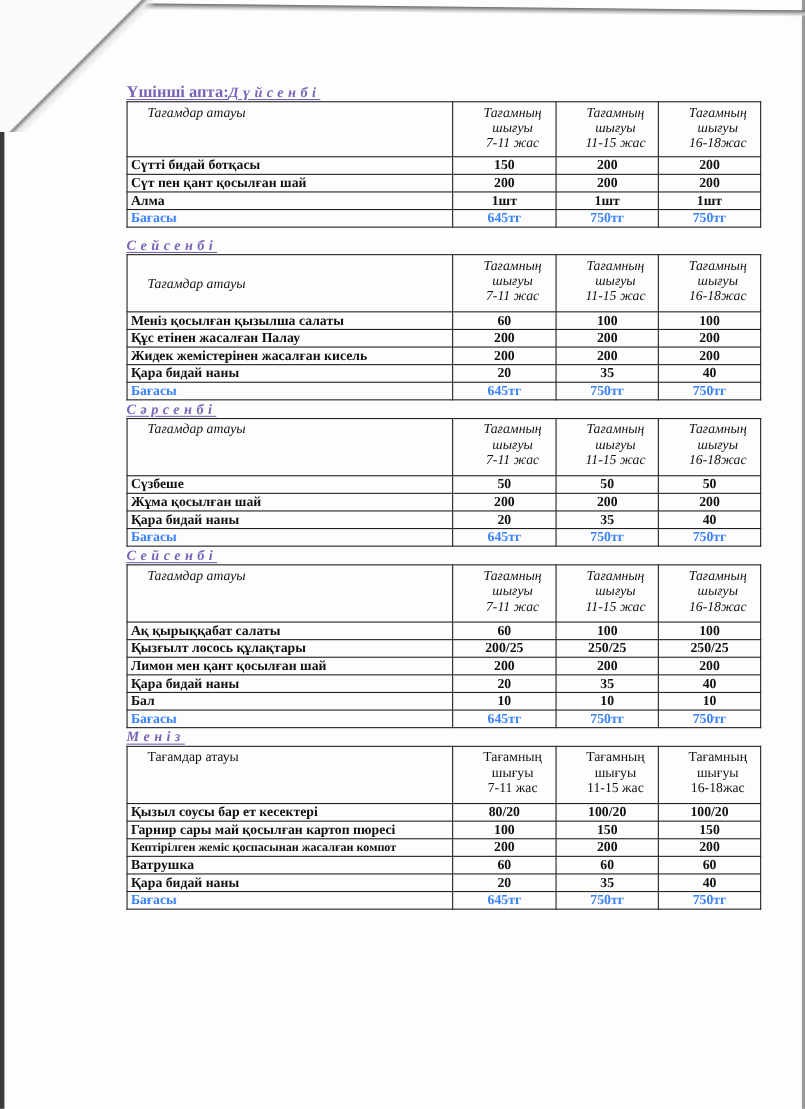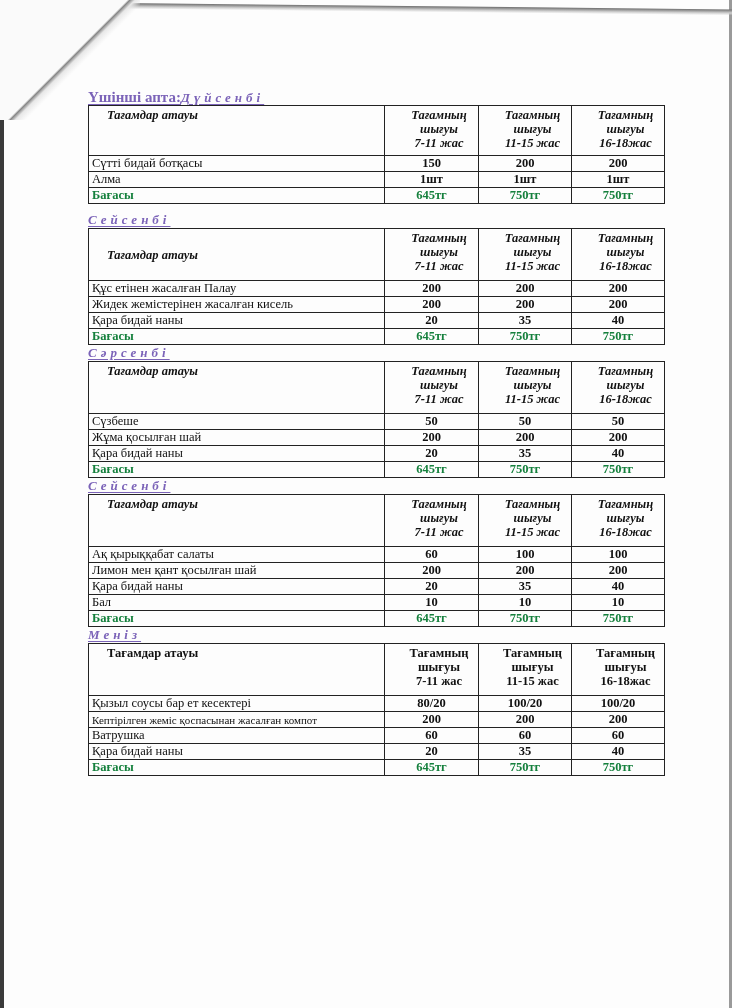--- a/index.html
+++ b/index.html
@@ -11,36 +11,36 @@
     }
     .scan-edge-left { position: absolute; left: 0; top: 0; width: 4px; height: 1008px; background: #3a3a3a; }
     .scan-edge-right { position: absolute; right: 0; top: 0; width: 3px; height: 1008px; background: #9a9a9a; }
     .fold {
       position: absolute; left: 0; top: 0; width: 140px; height: 120px;
       background: linear-gradient(135deg, #fafafa 0%, #fafafa 49%, #888 50%, #e8e8e8 52%, transparent 56%);
     }
     .top-edge { position: absolute; left: 120px; top: 3px; width: 612px; height: 6px;
       background: linear-gradient(180deg, #6d6d6d 0%, #cfcfcf 60%, transparent 100%); transform: rotate(0.6deg); transform-origin: left; }
 
-    .page { position: absolute; left: 88px; top: 76px; width: 578px; margin-top: 13px; }
+    .page { position: absolute; left: 115px; top: 76px; width: 578px; }
     .section { margin: 0; }
     .day-title {
       font-style: italic; font-weight: bold; color: #7b63b8;
       letter-spacing: 4px; font-size: 13px; line-height: 16px; height: 16px;
       text-decoration: underline; text-underline-offset: 2px;
     }
     .day-title .week { font-style: normal; letter-spacing: 0; font-size: 15px; }
     table { border-collapse: collapse; width: 576px; table-layout: fixed; }
     td, th { border: 1px solid #222; padding: 0 3px; font-size: 12.5px; line-height: 15px; }
-    th { font-weight: bold; font-style: italic; text-align: center; vertical-align: top; padding-top: 2px; padding-left: 18px; }
+    th { font-weight: normal; font-style: italic; text-align: center; vertical-align: top; padding-top: 2px; padding-left: 18px; }
     th.name-h { text-align: left; }
     th.col { font-size: 12.5px; line-height: 14px; }
-    td.name { font-weight: normal; text-align: left; }
+    td.name { font-weight: bold; text-align: left; }
     td.val { font-weight: bold; text-align: center; }
-    tr.price td { color: #15803d; font-weight: bold; }
+    tr.price td { color: #3b82f6; font-weight: bold; }
     col.c0 { width: 296px; } col.c1 { width: 94px; } col.c2 { width: 93px; } col.c3 { width: 93px; }
     .upright th { font-style: normal; }
   </style>
 </head>
 <body>
 
 <div class="scan-edge-left"></div>
 <div class="scan-edge-right"></div>
 <div class="top-edge"></div>
 <div class="fold"></div>
@@ -76,20 +76,26 @@
         </tr>
       </thead>
       <tbody>
           <tr>
             <td class="name">Сүтті бидай ботқасы</td>
             <td class="val">150</td>
             <td class="val">200</td>
             <td class="val">200</td>
           </tr>
           <tr>
+            <td class="name"> Сүт пен қант қосылған шай</td>
+            <td class="val">200</td>
+            <td class="val">200</td>
+            <td class="val">200</td>
+          </tr>
+          <tr>
             <td class="name">Алма</td>
             <td class="val">1шт</td>
             <td class="val">1шт</td>
             <td class="val">1шт</td>
           </tr>
           <tr class="price">
             <td class="name">Бағасы</td>
             <td class="val">645тг</td>
             <td class="val">750тг</td>
             <td class="val">750тг</td>
@@ -122,20 +128,26 @@
             </th>
           <th class="col">
               <div>Тағамның</div>
               <div>шығуы</div>
               <div>16-18жас</div>
             </th>
         </tr>
       </thead>
       <tbody>
           <tr>
+            <td class="name">Меніз қосылған қызылша салаты</td>
+            <td class="val">60</td>
+            <td class="val">100</td>
+            <td class="val">100</td>
+          </tr>
+          <tr>
             <td class="name">Құс етінен жасалған Палау</td>
             <td class="val">200</td>
             <td class="val">200</td>
             <td class="val">200</td>
           </tr>
           <tr>
             <td class="name">Жидек жемістерінен жасалған кисель</td>
             <td class="val">200</td>
             <td class="val">200</td>
             <td class="val">200</td>
@@ -244,20 +256,26 @@
         </tr>
       </thead>
       <tbody>
           <tr>
             <td class="name">Ақ қырыққабат салаты</td>
             <td class="val">60</td>
             <td class="val">100</td>
             <td class="val">100</td>
           </tr>
           <tr>
+            <td class="name">Қызғылт лосось құлақтары</td>
+            <td class="val">200/25</td>
+            <td class="val">250/25</td>
+            <td class="val">250/25</td>
+          </tr>
+          <tr>
             <td class="name">Лимон мен қант қосылған  шай</td>
             <td class="val">200</td>
             <td class="val">200</td>
             <td class="val">200</td>
           </tr>
           <tr>
             <td class="name">Қара бидай наны</td>
             <td class="val">20</td>
             <td class="val">35</td>
             <td class="val">40</td>
@@ -308,20 +326,26 @@
         </tr>
       </thead>
       <tbody>
           <tr>
             <td class="name">Қызыл соусы бар ет кесектері</td>
             <td class="val">80/20</td>
             <td class="val">100/20</td>
             <td class="val">100/20</td>
           </tr>
           <tr>
+            <td class="name">Гарнир сары май қосылған картоп пюресі</td>
+            <td class="val">100</td>
+            <td class="val">150</td>
+            <td class="val">150</td>
+          </tr>
+          <tr>
             <td class="name" style="font-size: 11px; line-height: 14px;">Кептірілген жеміс қоспасынан жасалған компот</td>
             <td class="val" style="vertical-align: top;">200</td>
             <td class="val" style="vertical-align: top;">200</td>
             <td class="val" style="vertical-align: top;">200</td>
           </tr>
           <tr>
             <td class="name">Ватрушка</td>
             <td class="val">60</td>
             <td class="val">60</td>
             <td class="val">60</td>

